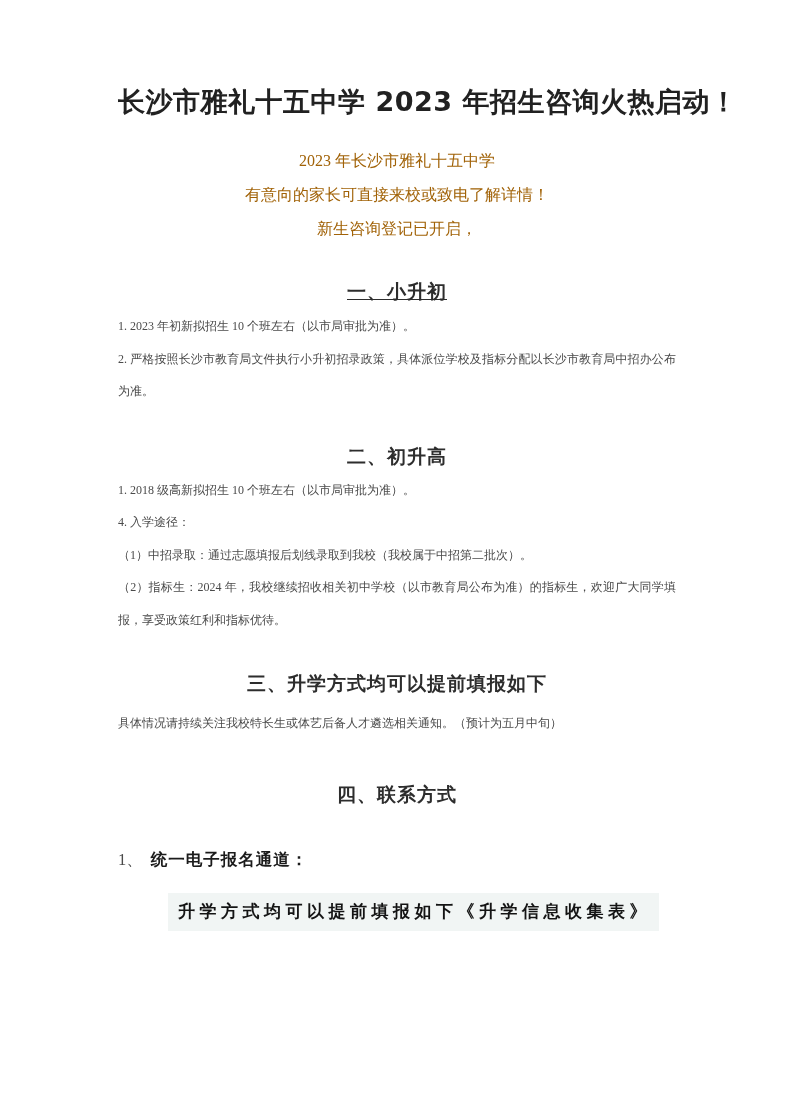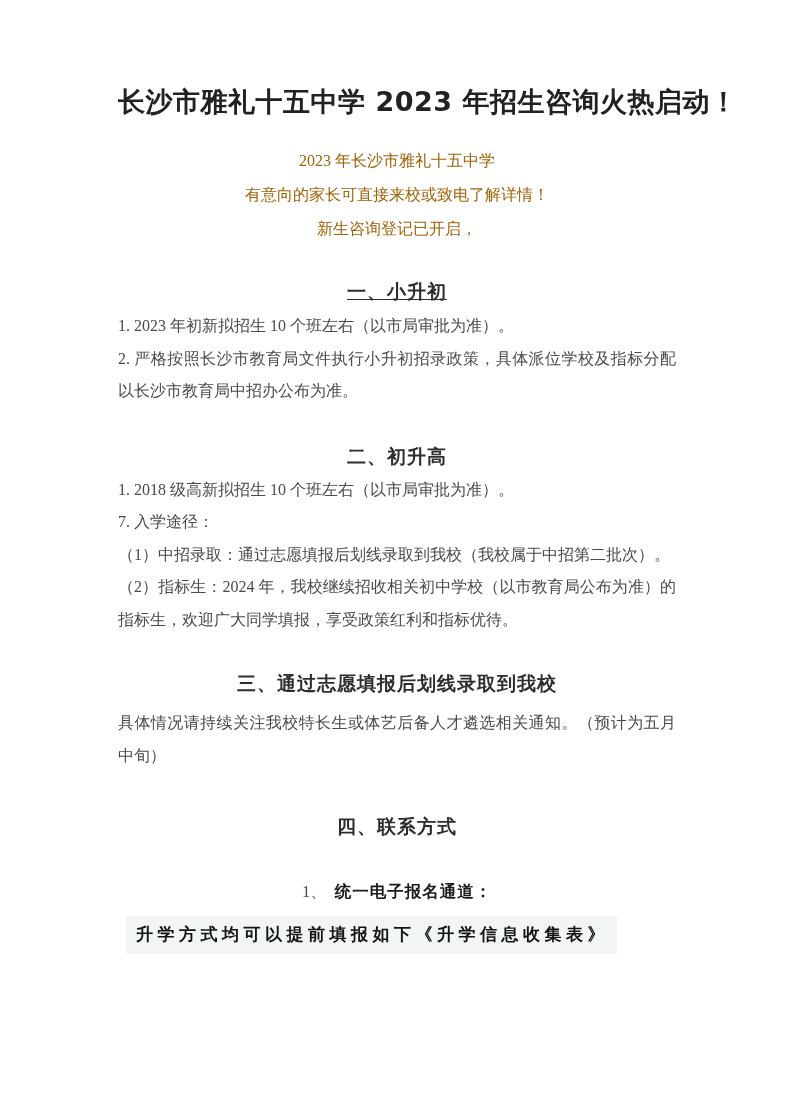--- a/index.html
+++ b/index.html
@@ -51,46 +51,45 @@
   #sec1-h { margin-top: 30px; text-decoration: underline; }
   #sec2-h { margin-top: 33px; }
   #sec3-h { margin-top: 32px; }
   #sec4-h { margin-top: 39px; }
   .paras { margin: 0; }
   #sec1-p { margin-top: 4px; }
   #sec2-p { margin-top: 3px; }
   #sec3-p { margin-top: 9px; }
   .paras p {
     margin: 0;
-    font-size: 16px;
+    font-size: 12px;
     line-height: 32.5px;
     color: #4a4a4a;
     text-align: justify;
   }
   .contact-line {
     margin: 34px 0 0 0;
     font-size: 16.5px;
     line-height: 33px;
     white-space: nowrap;
-    text-align: center;
   }
   .contact-line .num {
     color: #4a4a4a;
     font-family: "Liberation Serif", "DejaVu Serif", serif;
     margin-right: 8px;
   }
   .contact-line .lbl {
     font-family: "DejaVu Sans", "Liberation Sans", sans-serif;
     font-weight: bold;
     color: #1b1b1b;
     letter-spacing: 1px;
   }
   .highlight-line {
-    margin: 8px;
-    text-align: left;
+    margin: 17px;
+    text-align: right;
     line-height: 33px;
   }
   .highlight-text {
     display: inline-block;
     background: #f1f5f4;
     font-family: "DejaVu Sans", "Liberation Sans", sans-serif;
     font-weight: bold;
     font-size: 17px;
     letter-spacing: 4.5px;
     color: #141414;
@@ -113,26 +112,26 @@
 
   <h2 class="sec-heading" id="sec1-h">一、小升初</h2>
   <div class="paras" id="sec1-p">
     <p>1. 2023 年初新拟招生 10 个班左右（以市局审批为准）。</p>
     <p>2. 严格按照长沙市教育局文件执行小升初招录政策，具体派位学校及指标分配以长沙市教育局中招办公布为准。</p>
   </div>
 
   <h2 class="sec-heading" id="sec2-h">二、初升高</h2>
   <div class="paras" id="sec2-p">
     <p>1. 2018 级高新拟招生 10 个班左右（以市局审批为准）。</p>
-    <p>7. 入学途径：</p>
+    <p>4. 入学途径：</p>
     <p>（1）中招录取：通过志愿填报后划线录取到我校（我校属于中招第二批次）。</p>
     <p>（2）指标生：2024 年，我校继续招收相关初中学校（以市教育局公布为准）的指标生，欢迎广大同学填报，享受政策红利和指标优待。</p>
   </div>
 
-  <h2 class="sec-heading" id="sec3-h">三、通过志愿填报后划线录取到我校</h2>
+  <h2 class="sec-heading" id="sec3-h">三、升学方式均可以提前填报如下</h2>
   <div class="paras" id="sec3-p">
     <p>具体情况请持续关注我校特长生或体艺后备人才遴选相关通知。（预计为五月中旬）</p>
   </div>
 
   <h2 class="sec-heading" id="sec4-h">四、联系方式</h2>
 
   <p class="contact-line">
     <span class="num">1、</span><span class="lbl">统一电子报名通道：</span>
   </p>
 

